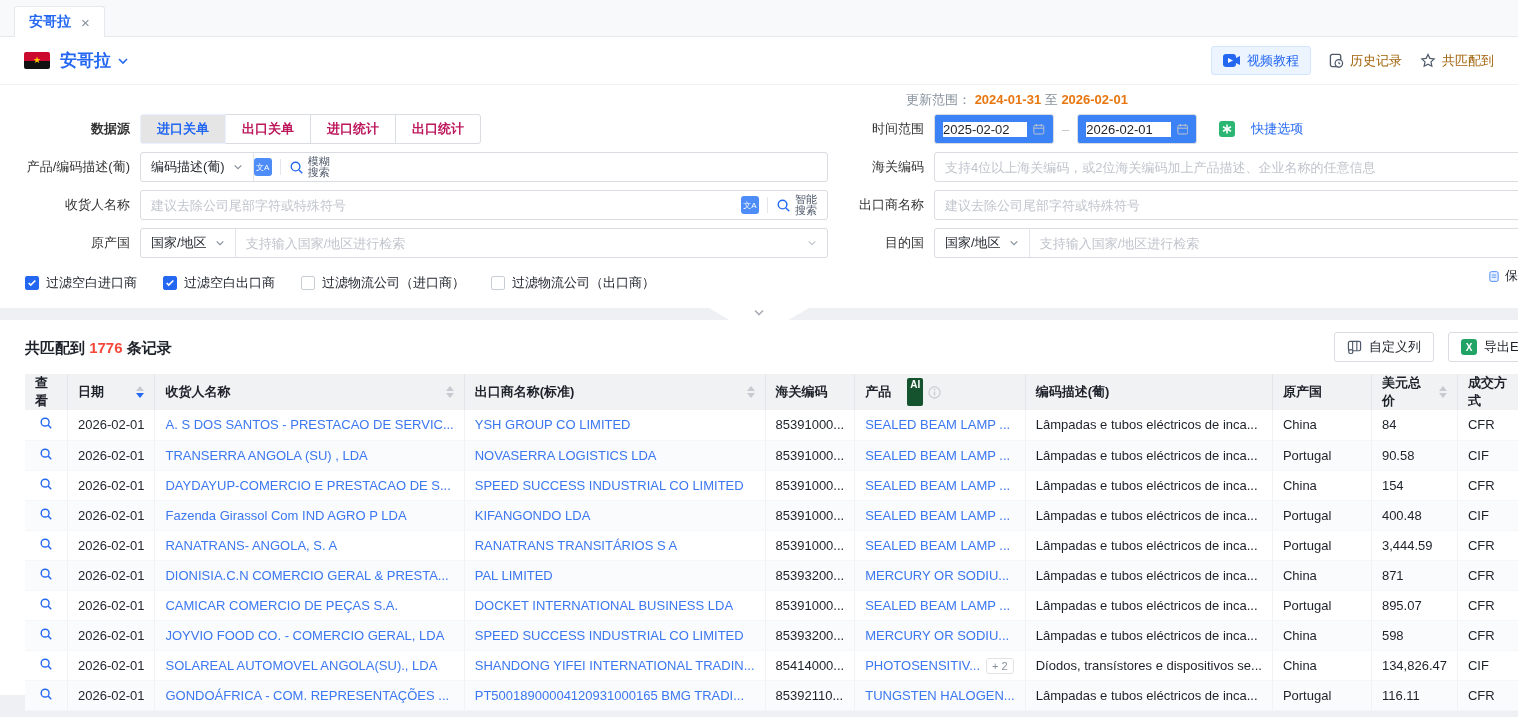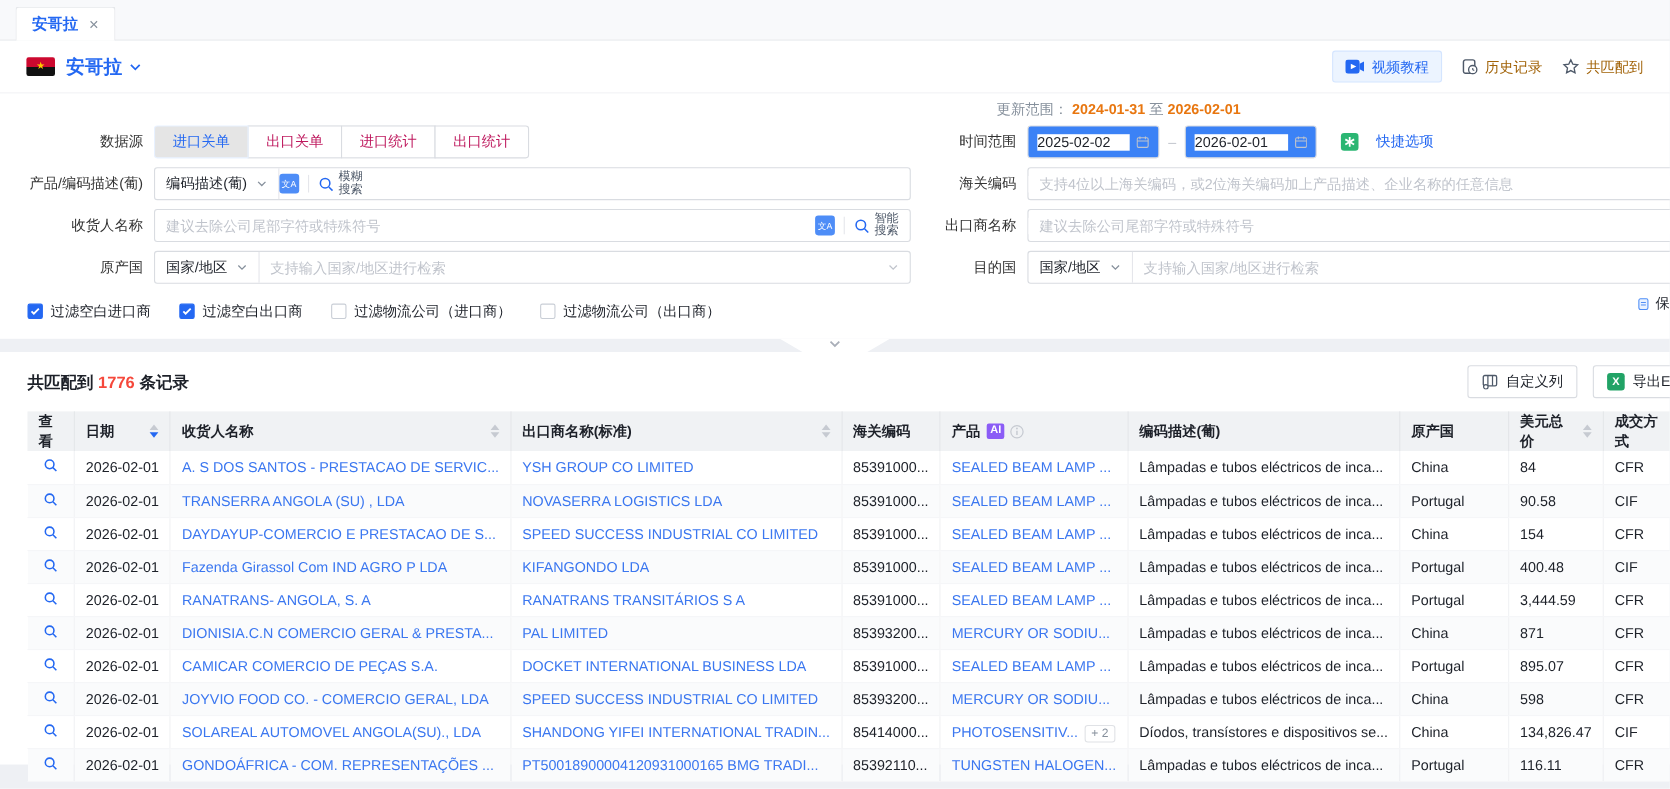--- a/index.html
+++ b/index.html
@@ -89,21 +89,21 @@
   .grid td:last-child { border-right:none; }
   .grid tbody tr:nth-child(even) td { background:#fafbfc; }
   .cell-link { color:#3b77f0; cursor:pointer; }
   .td-view { text-align:center; }
   .view-btn { cursor:pointer; display:inline-flex; }
   .sort { display:inline-flex; flex-direction:column; margin-left:8px; cursor:pointer; }
   .car { width:0; height:0; border-left:4px solid transparent; border-right:4px solid transparent; display:block; }
   .car.up { border-bottom:5px solid #c6cad1; margin-bottom:2px; }
   .car.down { border-top:5px solid #c6cad1; }
   .car.down.on { border-top-color:#2468f2; }
-  .ai-badge { background:#8b5cf6; color:#fff; font-size:10px; line-height:14px; height:14px; padding:0 3px; border-radius:2px; margin-left:6px; flex:none; }
+  .ai-badge { background:#14532d; color:#fff; font-size:10px; line-height:14px; height:28px; padding:0 3px; border-radius:2px; margin-left:16px; flex:none; }
   .info-ic { margin-left:5px; display:inline-flex; cursor:pointer; flex:none; }
   .plus-badge { border:1px solid #e0e2e6; border-radius:3px; font-size:11px; color:#86909c; padding:1px 5px; margin-left:6px; background:#fff; cursor:pointer; }
 </style>
 </head>
 <body>
 
 <div class="tabbar">
   <div class="tab">
     <span>安哥拉</span>
     <span class="tab-close">×</span>
@@ -138,21 +138,21 @@
           <path d="M8 1.5l2 4.2 4.6.6-3.4 3.2.9 4.6L8 11.9l-4.1 2.2.9-4.6L1.4 6.3 6 5.7z" fill="none" stroke="#4e5969" stroke-width="1.3"></path>
         </svg>
       <span>共匹配到</span>
     </div>
   </div>
 </div>
 
 <div class="filter-panel">
 
   <div class="f-row row1">
-    <div class="f-left" style="align-self:flex-end; padding-bottom:0;">
+    <div class="f-left" style="align-self:flex-end; padding-bottom:0;font-weight:bold;">
       <span class="f-label-l">数据源</span>
       <div class="segs" id="segments">
           <div class="seg seg-active">进口关单</div>
           <div class="seg">出口关单</div>
           <div class="seg">进口统计</div>
           <div class="seg">出口统计</div>
         </div>
     </div>
     <div class="f-right" style="flex-direction:column; align-items:stretch;">
       <div class="update-line">

